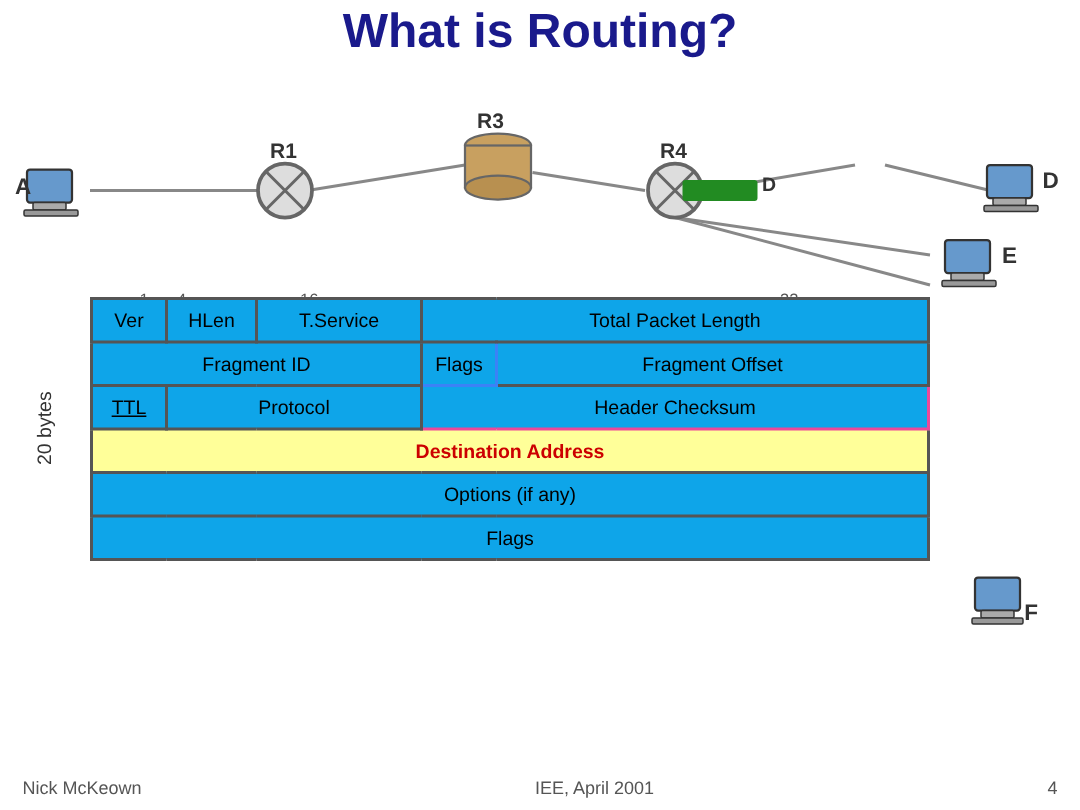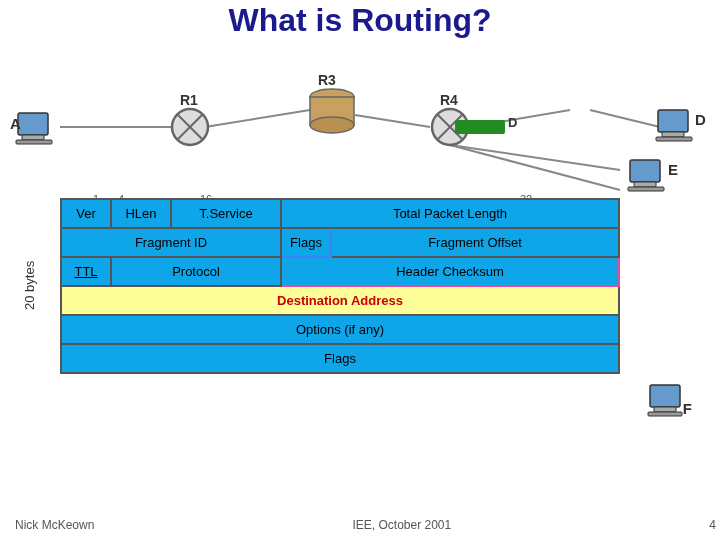--- a/index.html
+++ b/index.html
@@ -34,21 +34,21 @@
       padding: 5px 2px;
       font-size: 13px;
       background: #0ea5e9;
     }
 
     
     .footer {
       position: absolute;
       bottom: 8px;
       left: 15px;
-      right: 4px;
+      right: 15px;
       display: flex;
       justify-content: space-between;
       font-size: 12px;
       color: #555;
     }
   </style>
 </head>
 <body>
 
 <div class="page-title">What is Routing?</div>
@@ -145,15 +145,15 @@
 <div style="position:absolute; right:28px; top:400px; font-size:15px; font-weight:bold; color:#333;">F</div>
 
 <svg style="position:absolute; right:35px; top:380px; width:40px; height:50px;" viewBox="0 0 40 50">
   <rect x="5" y="5" width="30" height="22" rx="2" fill="#6699cc" stroke="#333" stroke-width="1.5"></rect>
   <rect x="9" y="27" width="22" height="5" rx="1" fill="#aaa" stroke="#333" stroke-width="1"></rect>
   <rect x="3" y="32" width="34" height="4" rx="1" fill="#999" stroke="#333" stroke-width="1"></rect>
 </svg>
 
 <div class="footer">
   <span>Nick McKeown</span>
-  <span>IEE, October 2001</span>
+  <span>IEE, April 2001</span>
   <span>4</span>
 </div>
 
 </body></html>

